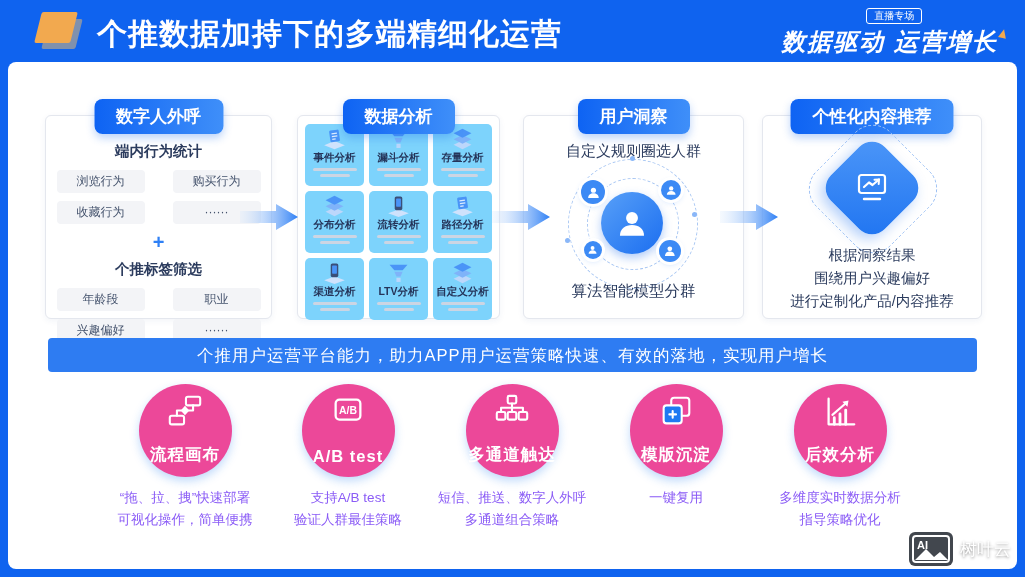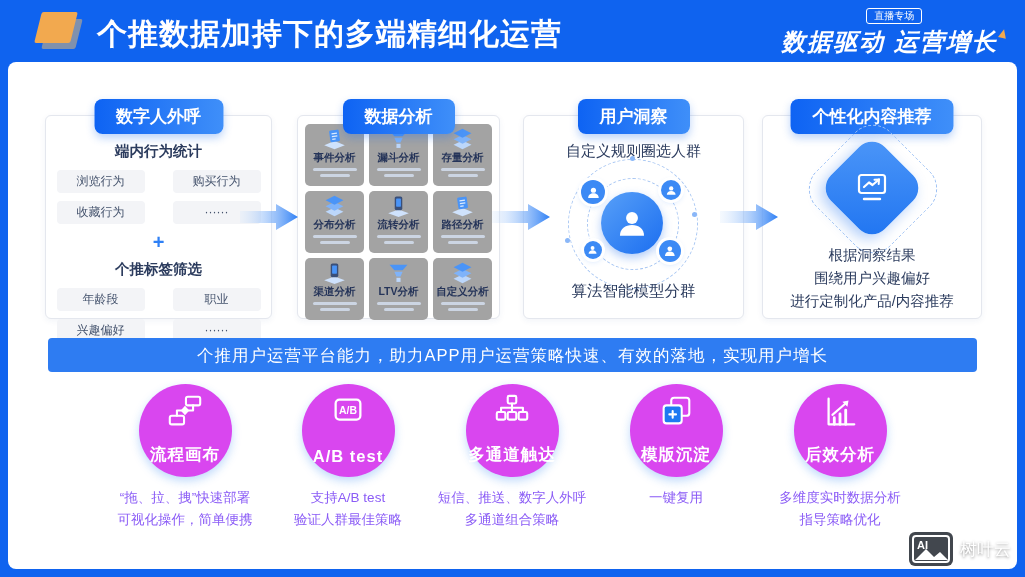--- a/index.html
+++ b/index.html
@@ -32,21 +32,21 @@
   .flow-arrow{position:absolute;width:58px;height:30px;z-index:5;}
   .fa1{left:232px;top:140px;} .fa2{left:484px;top:140px;} .fa3{left:712px;top:140px;}
   
   .sec-title{text-align:center;font-size:14.5px;font-weight:bold;color:#2c3c5e;margin:0 0 9px;}
   .card1 .inner{padding-top:26px;}
   .tags{display:flex;flex-wrap:wrap;justify-content:center;gap:8px 28px;}
   .tag{width:88px;height:23px;line-height:23px;text-align:center;background:#f3f4f7;border-radius:4px;font-size:12px;color:#45536d;}
   .plus{text-align:center;color:#2f80f5;font-size:20px;font-weight:bold;line-height:1;margin:8px 0;}
   
   .grid{display:grid;grid-template-columns:repeat(3,1fr);gap:5px;padding:8px 7px;}
-  .cell{background:#a3a3a3;border-radius:5px;text-align:center;padding:4px 3px 6px;height:52px;}
+  .cell{background:#7dd3fc;border-radius:5px;text-align:center;padding:4px 3px 6px;height:52px;}
   .cell svg{width:25px;height:22px;display:block;margin:0 auto;}
   .cell-title{font-size:10.5px;font-weight:bold;color:#253459;margin-top:1px;white-space:nowrap;}
   .bar{height:3px;background:#ccd5e3;border-radius:2px;margin:3px auto 0;}
   .b1{width:44px;} .b2{width:30px;}
   
   .c3-top{position:absolute;top:26px;width:100%;text-align:center;font-size:15px;font-weight:500;color:#2c3c5e;}
   .c3-bottom{position:absolute;top:165px;width:100%;text-align:center;font-size:15.5px;font-weight:500;color:#2c3c5e;}
   .orbit{position:absolute;border:1px dashed #a9c7f3;border-radius:50%;}
   .orbit-outer{left:44px;top:43px;width:128px;height:128px;}
   .orbit-inner{left:63px;top:62px;width:90px;height:90px;}
@@ -69,21 +69,21 @@
     transform:rotate(45deg);background:linear-gradient(135deg,#4d97f8,#1f74f1);
     box-shadow:0 6px 14px rgba(32,116,241,.35);display:flex;align-items:center;justify-content:center;}
   .solid-diamond svg{transform:rotate(-45deg);width:34px;height:30px;}
   .c4-lines{position:absolute;top:128px;width:100%;text-align:center;font-size:14.5px;color:#2c3c5e;line-height:23px;}
   
   .banner{position:absolute;left:40px;top:276px;width:929px;height:34px;background:#2e7cf2;border-radius:4px;
     color:#fff;font-size:16.5px;text-align:center;line-height:34px;letter-spacing:1px;}
   
   .feature{position:absolute;top:322px;width:190px;text-align:center;}
   .f1{left:82px;} .f2{left:245px;} .f3{left:409px;} .f4{left:573px;} .f5{left:737px;}
-  .fcircle{width:93px;height:93px;border-radius:50%;background:#d946ef;margin:0 auto;position:relative;
+  .fcircle{width:93px;height:93px;border-radius:50%;background:#ec4899;margin:0 auto;position:relative;
     box-shadow:0 4px 10px rgba(30,121,242,.28);}
   .fcircle svg.ficon{position:absolute;left:50%;top:9px;transform:translateX(-50%);width:40px;height:38px;}
   .flabel{position:absolute;left:0;bottom:11px;width:100%;color:#fff;font-size:16.5px;font-weight:bold;letter-spacing:1px;}
   .fcaption{margin-top:10px;font-size:13.5px;color:#8b5cf6;line-height:22px;}
   
   .watermark{position:absolute;right:14px;bottom:10px;display:flex;align-items:center;gap:6px;z-index:20;justify-content:flex-end;}
   .wm-label{color:#ffffff;font-size:17px;text-shadow:0 1px 3px rgba(0,0,0,.45);}
   .hidden-defs{position:absolute;width:0;height:0;}
 </style>
 </head>

